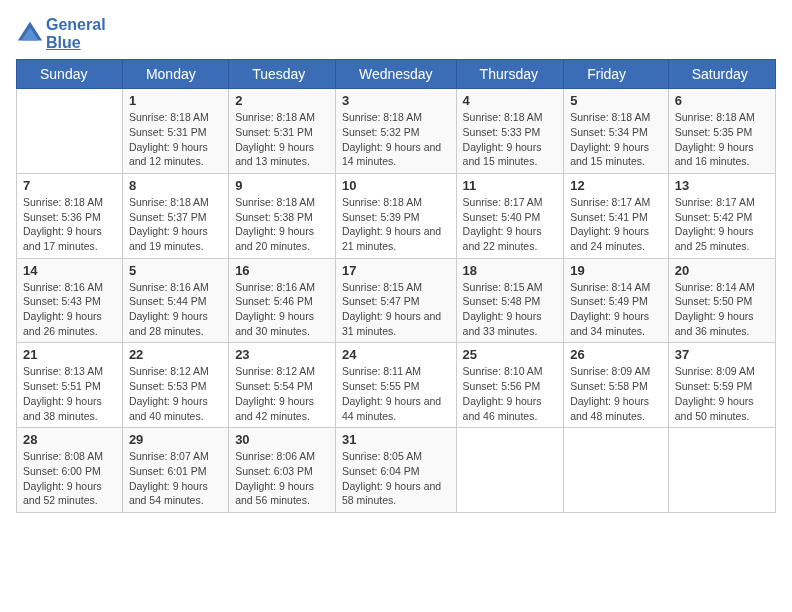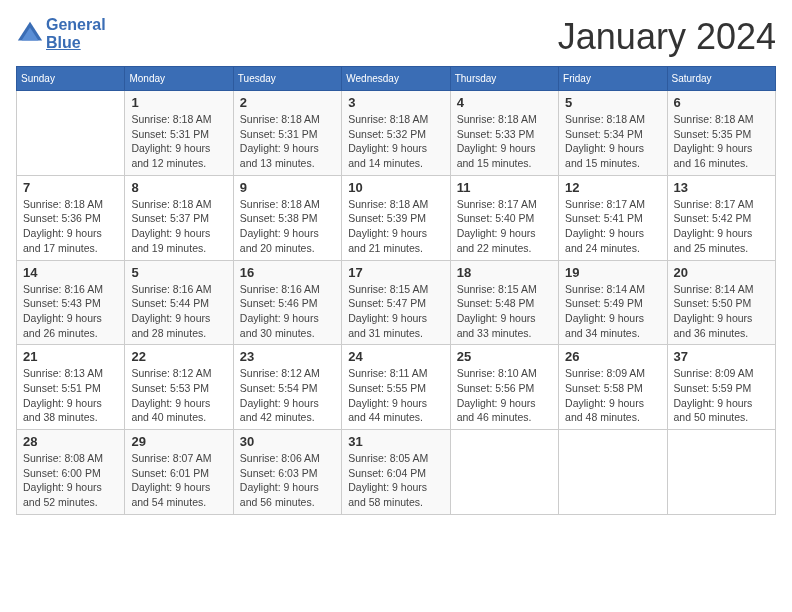--- a/index.html
+++ b/index.html
@@ -47,23 +47,23 @@
       color: #555;
     }
     table {
       width: 100%;
       border-collapse: collapse;
       font-size: 11px;
     }
     thead tr th {
       background-color: #3a6db5;
       color: #fff;
-      padding: 6px 4px;
+      padding: 6px 23px;
       text-align: left;
-      font-size: 10px;
+      font-size: 14px;
       font-weight: normal;
       border: 1px solid #2d5a9e;
     }
     tbody tr td {
       border: 1px solid #ccc;
       vertical-align: top;
       padding: 4px 6px;
       width: 108px;
       min-height: 80px;
       background: #fff;
@@ -95,21 +95,20 @@
     <svg class="logo-icon" viewBox="0 0 30 30">
       <polygon points="15,2 28,22 2,22" fill="#3a6db5"></polygon>
       <polygon points="15,8 24,22 6,22" fill="#5a8ed5"></polygon>
     </svg>
     <div class="logo-text">
       <div><span>General</span></div>
       <div><span style="color:#3a6db5;text-decoration:underline;">Blue</span></div>
     </div>
   </div>
   <div class="title-section">
-    <div class="month-title">January 2024</div>
   </div>
 </div>
 
 <table>
   <thead>
     <tr>
       <th>Sunday</th>
       <th>Monday</th>
       <th>Tuesday</th>
       <th>Wednesday</th>

